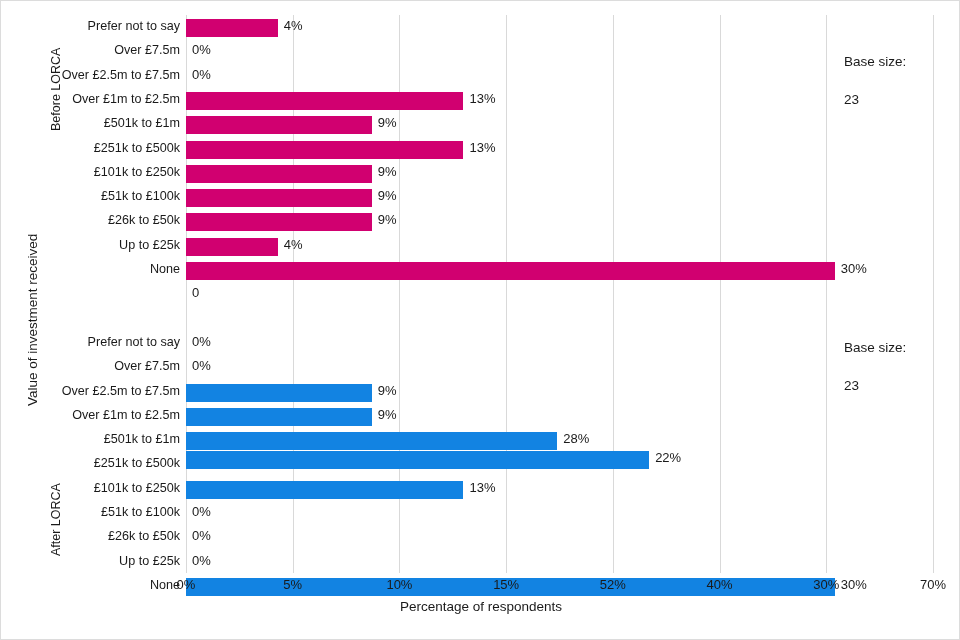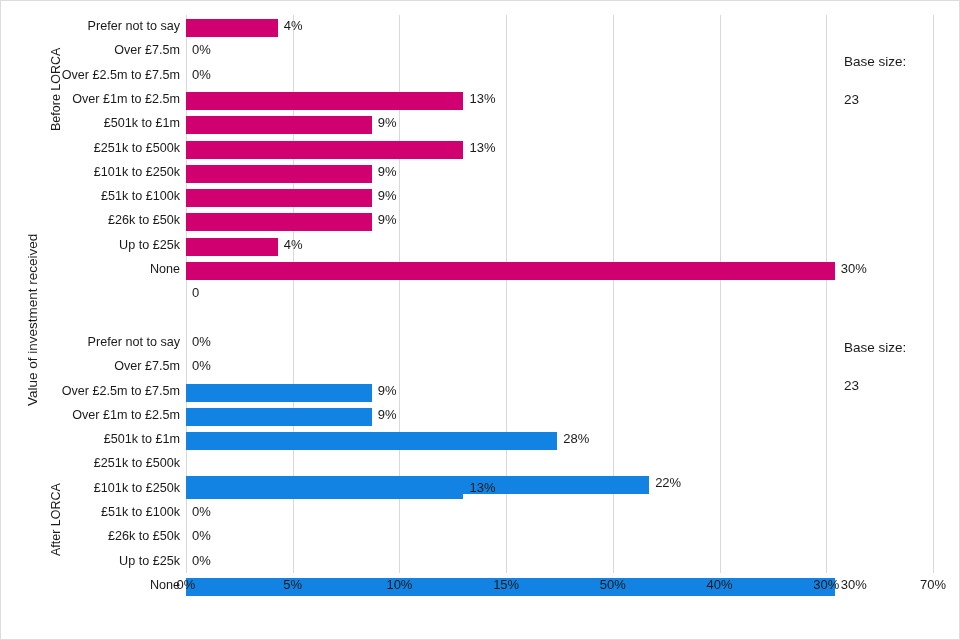--- a/index.html
+++ b/index.html
@@ -223,21 +223,21 @@
           <div class="vallabel" style="left: 191.683px;">9%</div>
         </div>
         <div class="row" style="top: 388.8px;">
           <div class="bar blue" style="width: 185.683px; background: rgb(18, 131, 226);"></div>
           <div class="vallabel" style="left: 191.683px;">9%</div>
         </div>
         <div class="row" style="top: 413.1px;">
           <div class="bar blue" style="width: 371.366px; background: rgb(18, 131, 226);"></div>
           <div class="vallabel" style="left: 377.366px;">28%</div>
         </div>
-        <div class="row" style="top: 457px; padding-left: 12px;">
+        <div class="row" style="top: 432px; padding-left: 12px;">
           <div class="bar blue" style="width: 463.14px; background: rgb(18, 131, 226);"></div>
           <div class="vallabel" style="left: 469.14px;">22%</div>
         </div>
         <div class="row" style="top: 461.7px;">
           <div class="bar blue" style="width: 277.457px; background: rgb(18, 131, 226);"></div>
           <div class="vallabel" style="left: 283.457px;">13%</div>
         </div>
         <div class="row" style="top: 486px;">
           <div class="vallabel" style="left: 6px;">0%</div>
         </div>
@@ -252,26 +252,27 @@
           <div class="vallabel" style="left: 654.823px;">30%</div>
         </div>
       </div>
   </div>
 
   <div id="xticks">
       <div class="xtick" style="left: 185px;">0%</div>
       <div class="xtick" style="left: 291.714px;">5%</div>
       <div class="xtick" style="left: 398.429px;">10%</div>
       <div class="xtick" style="left: 505.143px; text-align: right;">15%</div>
-      <div class="xtick" style="left: 611.857px;">50%</div>
+      <div class="xtick" style="left: 611.857px;">52%</div>
       <div class="xtick" style="left: 718.571px;">40%</div>
       <div class="xtick" style="left: 825.286px;">30%</div>
       <div class="xtick" style="left: 932px;">70%</div>
     </div>
 
+  <div id="xtitle">Percentage of respondents</div>
 
   <div class="basesize" style="left:843px; top:32px;">
     <div>Base size:</div>
     <div>23</div>
   </div>
 
   <div class="basesize" style="left:843px; top:318px;">
     <div>Base size:</div>
     <div>23</div>
   </div>

